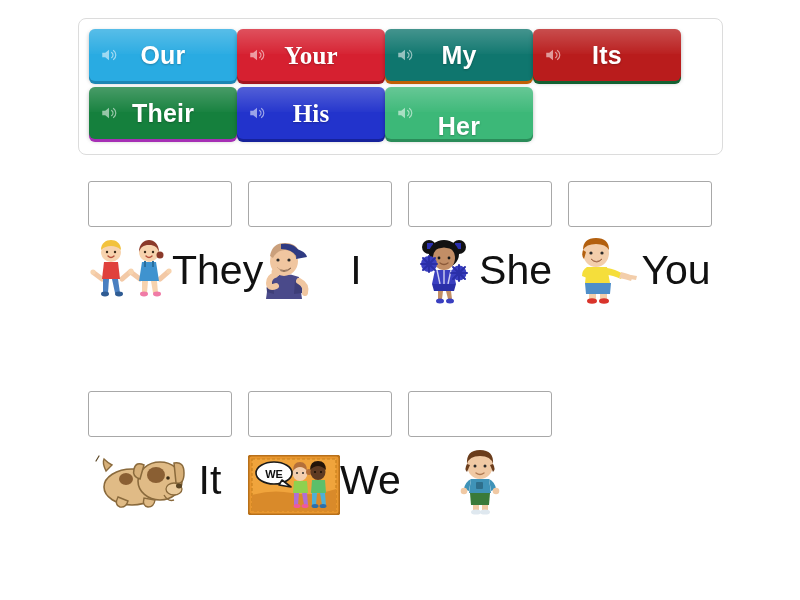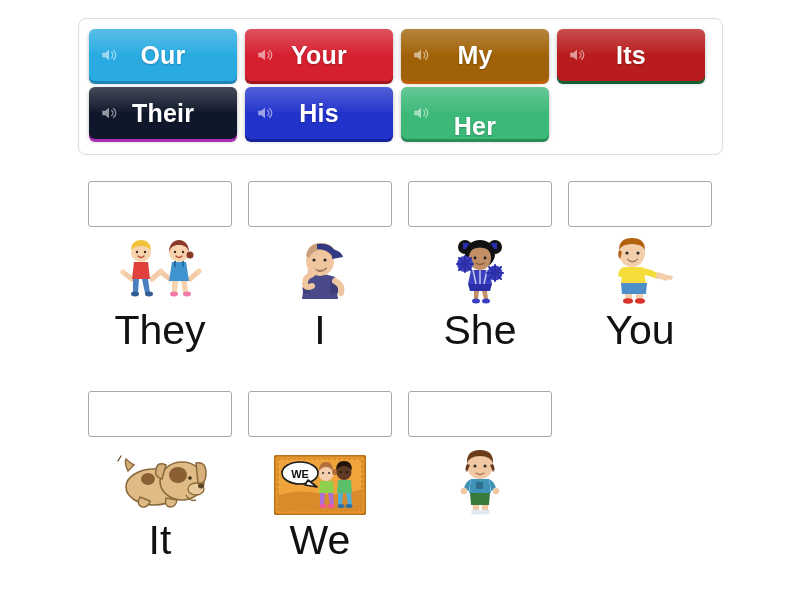--- a/index.html
+++ b/index.html
@@ -27,21 +27,20 @@
     width: 645px;
     height: 137px;
     border: 1px solid #dcdcdc;
     border-radius: 8px;
     background: #ffffff;
     padding: 10px 8px 8px 8px;
   }
 
   .tile-row {
     display: flex;
-    gap: 8px;
     margin-bottom: 6px;
     padding-left: 2px;
   }
 
   .tile {
     position: relative;
     width: 148px;
     height: 52px;
     border-radius: 6px;
     display: flex;
@@ -109,21 +108,20 @@
     display: flex;
     gap: 16px;
     left: 88px;
   }
   .cards-row.row1 { top: 233px; }
   .cards-row.row2 { top: 443px; }
 
   .card {
     width: 144px;
     display: flex;
-    flex-direction: column;
     align-items: center;
   }
 
   .card-art {
     height: 72px;
     width: 144px;
     display: flex;
     align-items: flex-end;
     justify-content: center;
   }
@@ -150,31 +148,31 @@
       <div class="tile" id="tile-0-0" style="background: rgb(41, 171, 226); box-shadow: rgb(29, 134, 180) 0px 3px 0px, rgba(0, 0, 0, 0.28) 0px 2px 4px;">
         <span class="speaker-icon">
           <svg viewBox="0 0 24 24">
               <path fill="#ffffff" d="M3 9v6h4l5 4V5L7 9H3z"></path>
               <path fill="none" stroke="#ffffff" stroke-width="1.6" stroke-linecap="round" d="M15.5 8.5a4.2 4.2 0 0 1 0 7M18 6a7.4 7.4 0 0 1 0 12"></path>
             </svg>
         </span>
         <span class="tile-label">Our</span>
       </div>
 
-      <div class="tile" id="tile-0-1" style="background: rgb(214, 32, 48); box-shadow: rgb(163, 22, 31) 0px 3px 0px, rgba(0, 0, 0, 0.28) 0px 2px 4px;">
+      <div class="tile" id="tile-0-1" style="background: rgb(214, 32, 48); box-shadow: rgb(163, 22, 31) 0px 3px 0px, rgba(0, 0, 0, 0.28) 0px 2px 4px; font-family: Liberation Serif, serif;">
         <span class="speaker-icon">
           <svg viewBox="0 0 24 24">
               <path fill="#ffffff" d="M3 9v6h4l5 4V5L7 9H3z"></path>
               <path fill="none" stroke="#ffffff" stroke-width="1.6" stroke-linecap="round" d="M15.5 8.5a4.2 4.2 0 0 1 0 7M18 6a7.4 7.4 0 0 1 0 12"></path>
             </svg>
         </span>
         <span class="tile-label">Your</span>
       </div>
 
-      <div class="tile" id="tile-0-2" style="background: #a16207; box-shadow: rgb(192, 95, 5) 0px 3px 0px, rgba(0, 0, 0, 0.28) 0px 2px 4px; justify-content: center;">
+      <div class="tile" id="tile-0-2" style="background: #0f766e; box-shadow: rgb(192, 95, 5) 0px 3px 0px, rgba(0, 0, 0, 0.28) 0px 2px 4px; justify-content: center;">
         <span class="speaker-icon">
           <svg viewBox="0 0 24 24">
               <path fill="#ffffff" d="M3 9v6h4l5 4V5L7 9H3z"></path>
               <path fill="none" stroke="#ffffff" stroke-width="1.6" stroke-linecap="round" d="M15.5 8.5a4.2 4.2 0 0 1 0 7M18 6a7.4 7.4 0 0 1 0 12"></path>
             </svg>
         </span>
         <span class="tile-label">My</span>
       </div>
 
       <div class="tile" id="tile-0-3" style="background: #b91c1c; box-shadow: rgb(20, 97, 50) 0px 3px 0px, rgba(0, 0, 0, 0.28) 0px 2px 4px;">
@@ -183,31 +181,31 @@
               <path fill="#ffffff" d="M3 9v6h4l5 4V5L7 9H3z"></path>
               <path fill="none" stroke="#ffffff" stroke-width="1.6" stroke-linecap="round" d="M15.5 8.5a4.2 4.2 0 0 1 0 7M18 6a7.4 7.4 0 0 1 0 12"></path>
             </svg>
         </span>
         <span class="tile-label">Its</span>
       </div>
     </div>
 
     <div class="tile-row">
 
-      <div class="tile" id="tile-1-0" style="background: #0f172a; box-shadow: rgb(166, 47, 181) 0px 3px 0px, rgba(0, 0, 0, 0.28) 0px 2px 4px;">
+      <div class="tile" id="tile-1-0" style="background: #15803d; box-shadow: rgb(166, 47, 181) 0px 3px 0px, rgba(0, 0, 0, 0.28) 0px 2px 4px;">
         <span class="speaker-icon">
           <svg viewBox="0 0 24 24">
               <path fill="#ffffff" d="M3 9v6h4l5 4V5L7 9H3z"></path>
               <path fill="none" stroke="#ffffff" stroke-width="1.6" stroke-linecap="round" d="M15.5 8.5a4.2 4.2 0 0 1 0 7M18 6a7.4 7.4 0 0 1 0 12"></path>
             </svg>
         </span>
         <span class="tile-label">Their</span>
       </div>
 
-      <div class="tile" id="tile-1-1" style="background: rgb(34, 51, 204); box-shadow: rgb(22, 34, 155) 0px 3px 0px, rgba(0, 0, 0, 0.28) 0px 2px 4px;">
+      <div class="tile" id="tile-1-1" style="background: rgb(34, 51, 204); box-shadow: rgb(22, 34, 155) 0px 3px 0px, rgba(0, 0, 0, 0.28) 0px 2px 4px; font-family: Liberation Serif, serif;">
         <span class="speaker-icon">
           <svg viewBox="0 0 24 24">
               <path fill="#ffffff" d="M3 9v6h4l5 4V5L7 9H3z"></path>
               <path fill="none" stroke="#ffffff" stroke-width="1.6" stroke-linecap="round" d="M15.5 8.5a4.2 4.2 0 0 1 0 7M18 6a7.4 7.4 0 0 1 0 12"></path>
             </svg>
         </span>
         <span class="tile-label">His</span>
       </div>
 
       <div class="tile" id="tile-1-2" style="background: rgb(60, 184, 120); box-shadow: rgb(42, 140, 89) 0px 3px 0px, rgba(0, 0, 0, 0.28) 0px 2px 4px; align-items: flex-end;">

